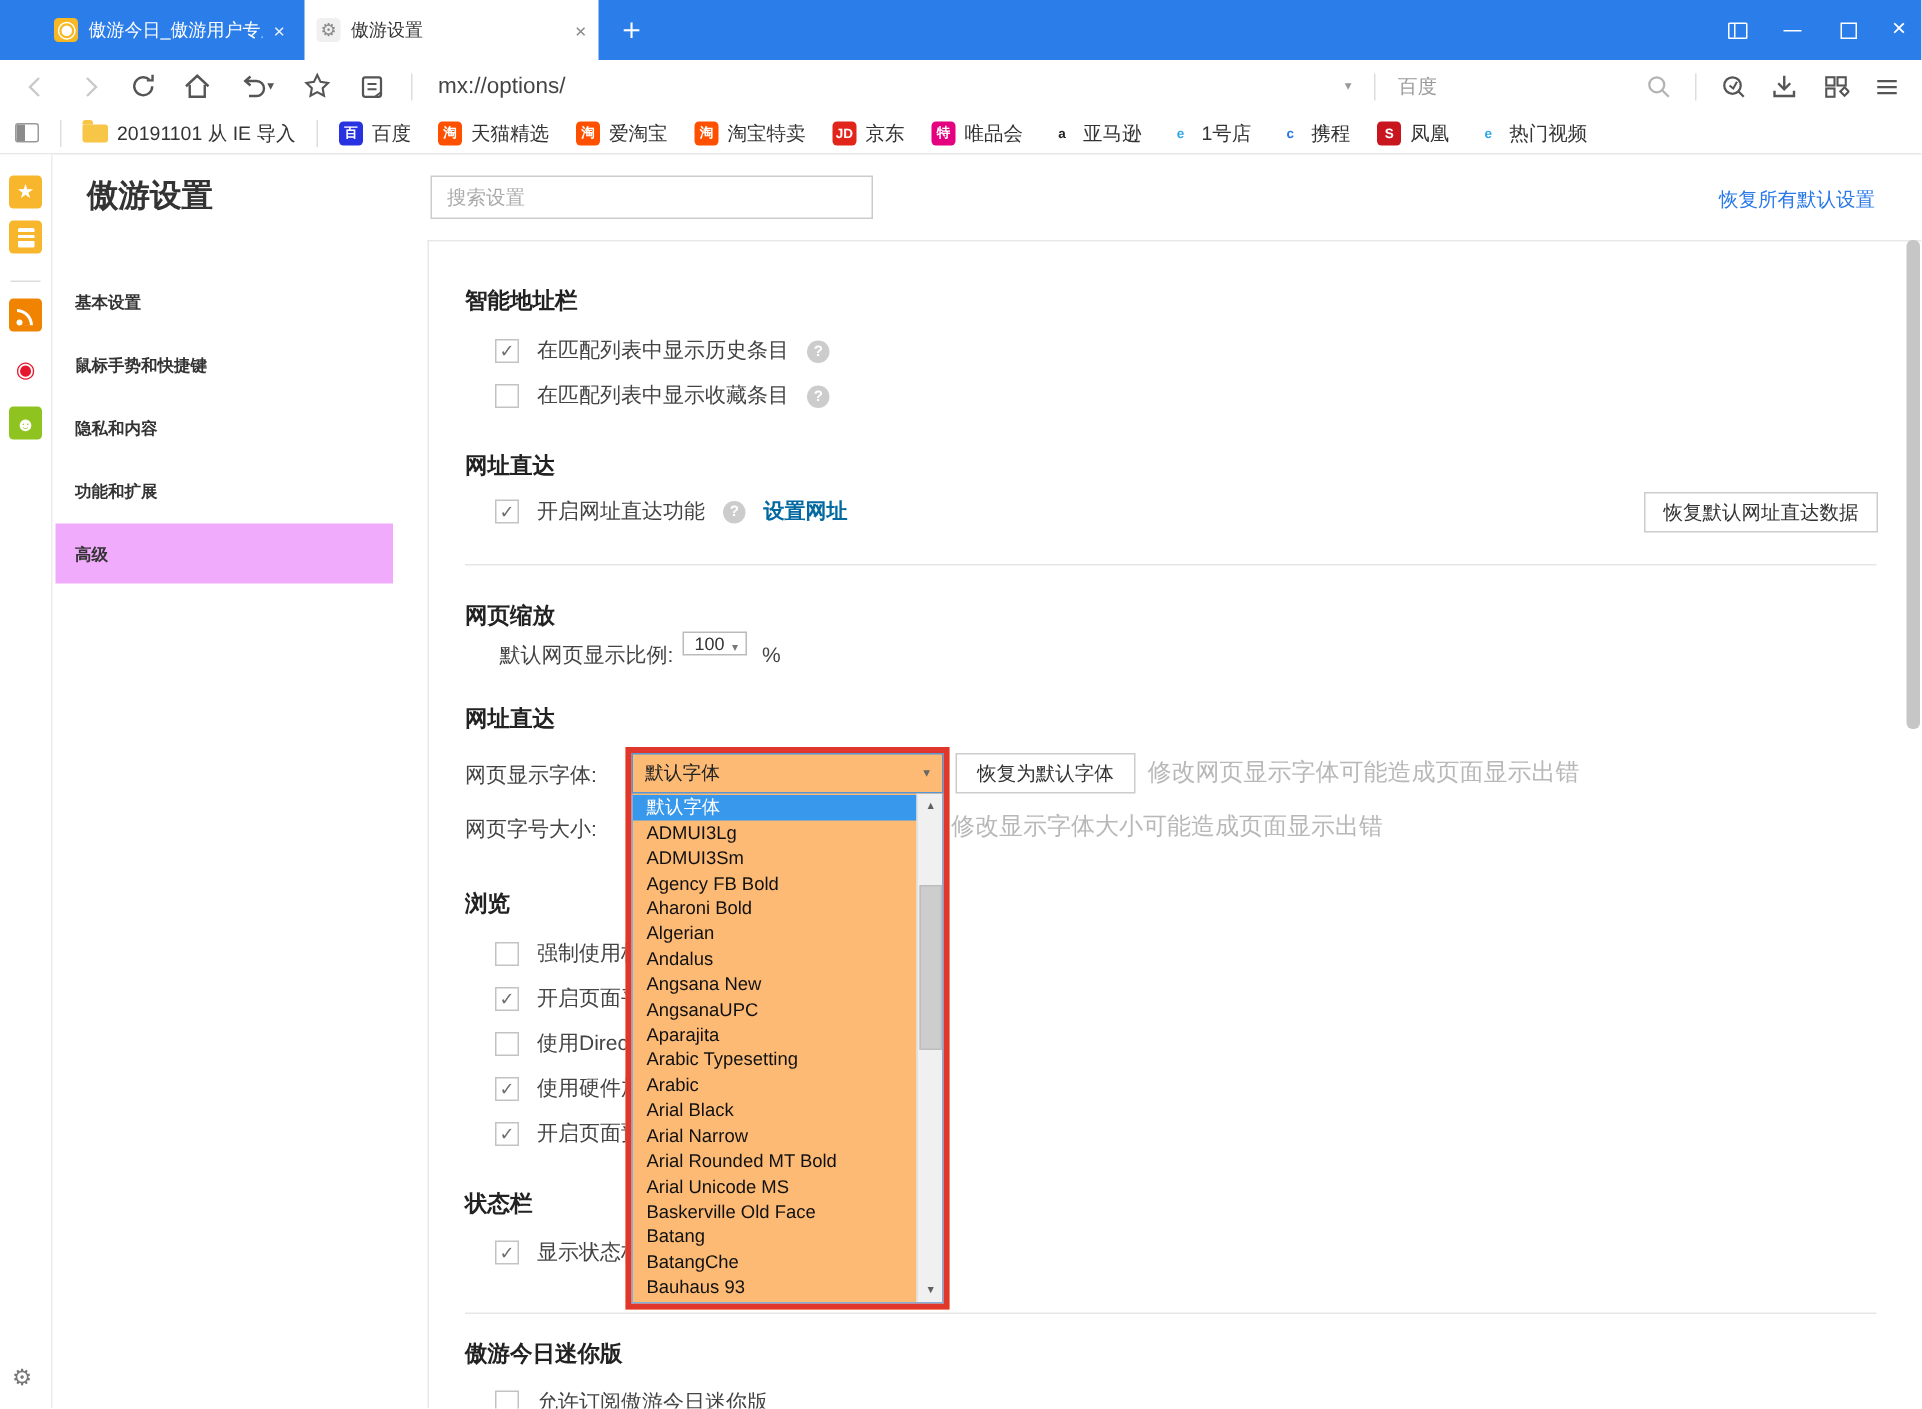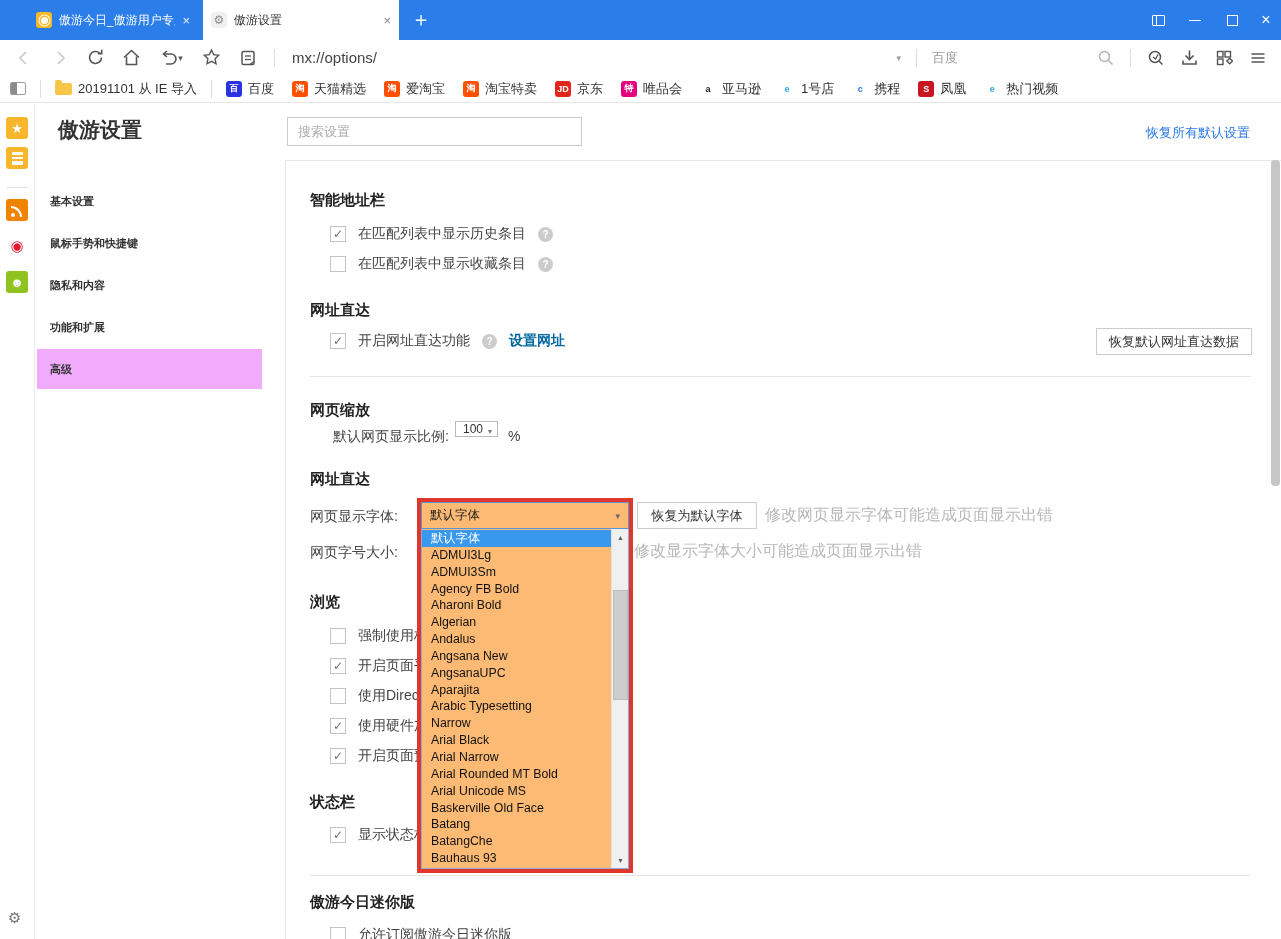--- a/index.html
+++ b/index.html
@@ -384,21 +384,21 @@
         <li>ADMUI3Lg</li>
         <li>ADMUI3Sm</li>
         <li>Agency FB Bold</li>
         <li>Aharoni Bold</li>
         <li>Algerian</li>
         <li>Andalus</li>
         <li>Angsana New</li>
         <li>AngsanaUPC</li>
         <li>Aparajita</li>
         <li>Arabic Typesetting</li>
-        <li>Narrow</li>
+        <li>Arabic</li>
         <li>Arial Black</li>
         <li>Arial Narrow</li>
         <li>Arial Rounded MT Bold</li>
         <li>Arial Unicode MS</li>
         <li>Baskerville Old Face</li>
         <li>Batang</li>
         <li>BatangChe</li>
         <li>Bauhaus 93</li>
       </ul>
     <div class="dd-sb">

